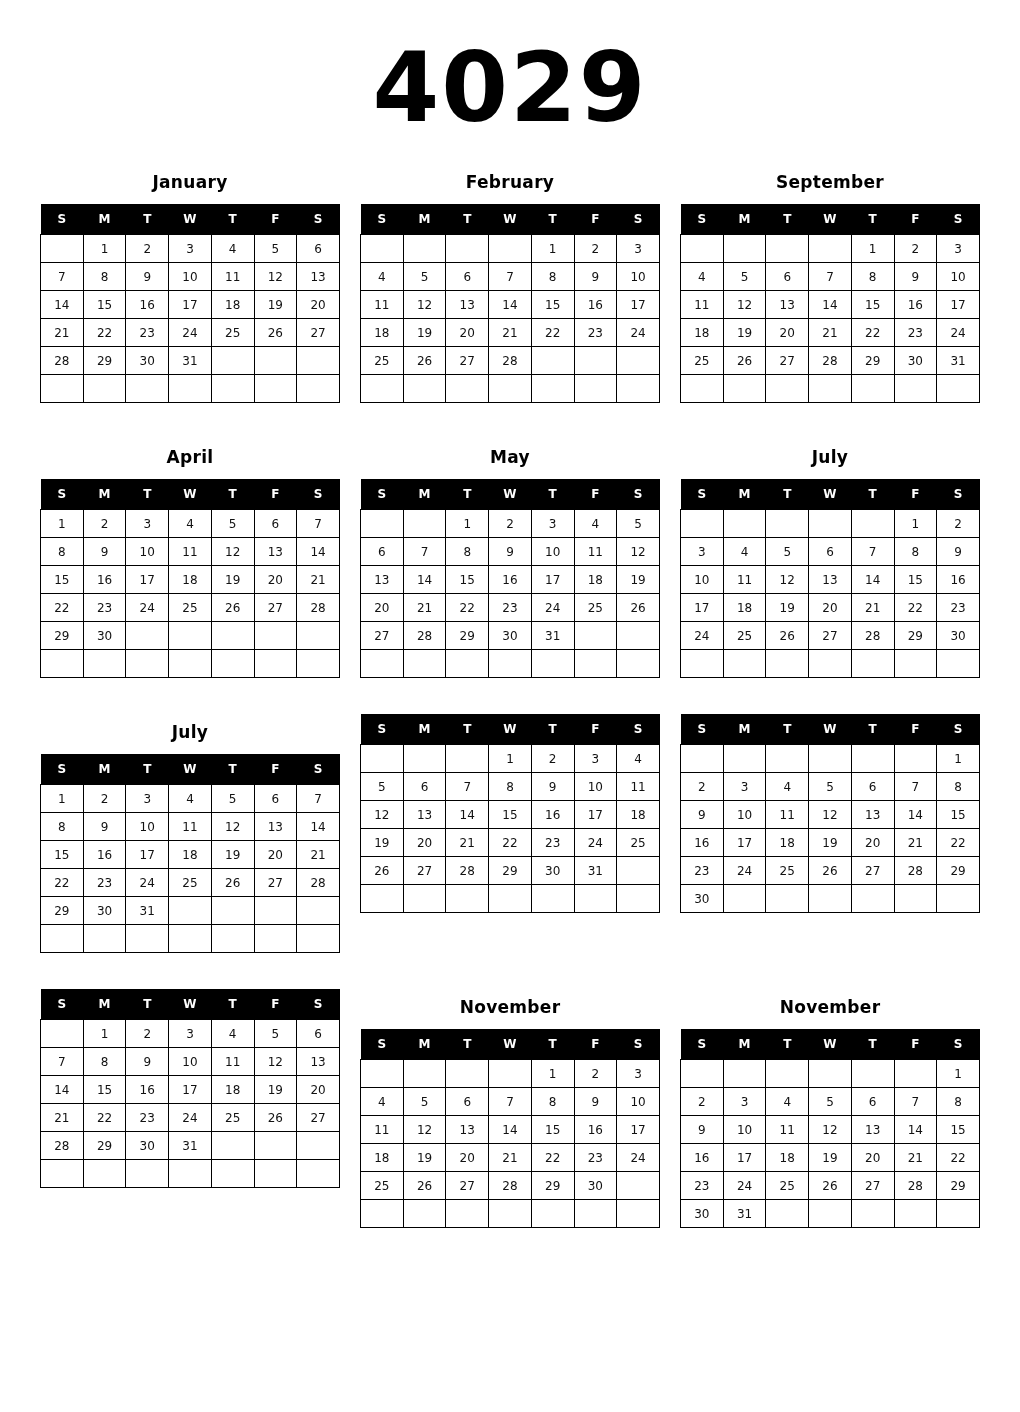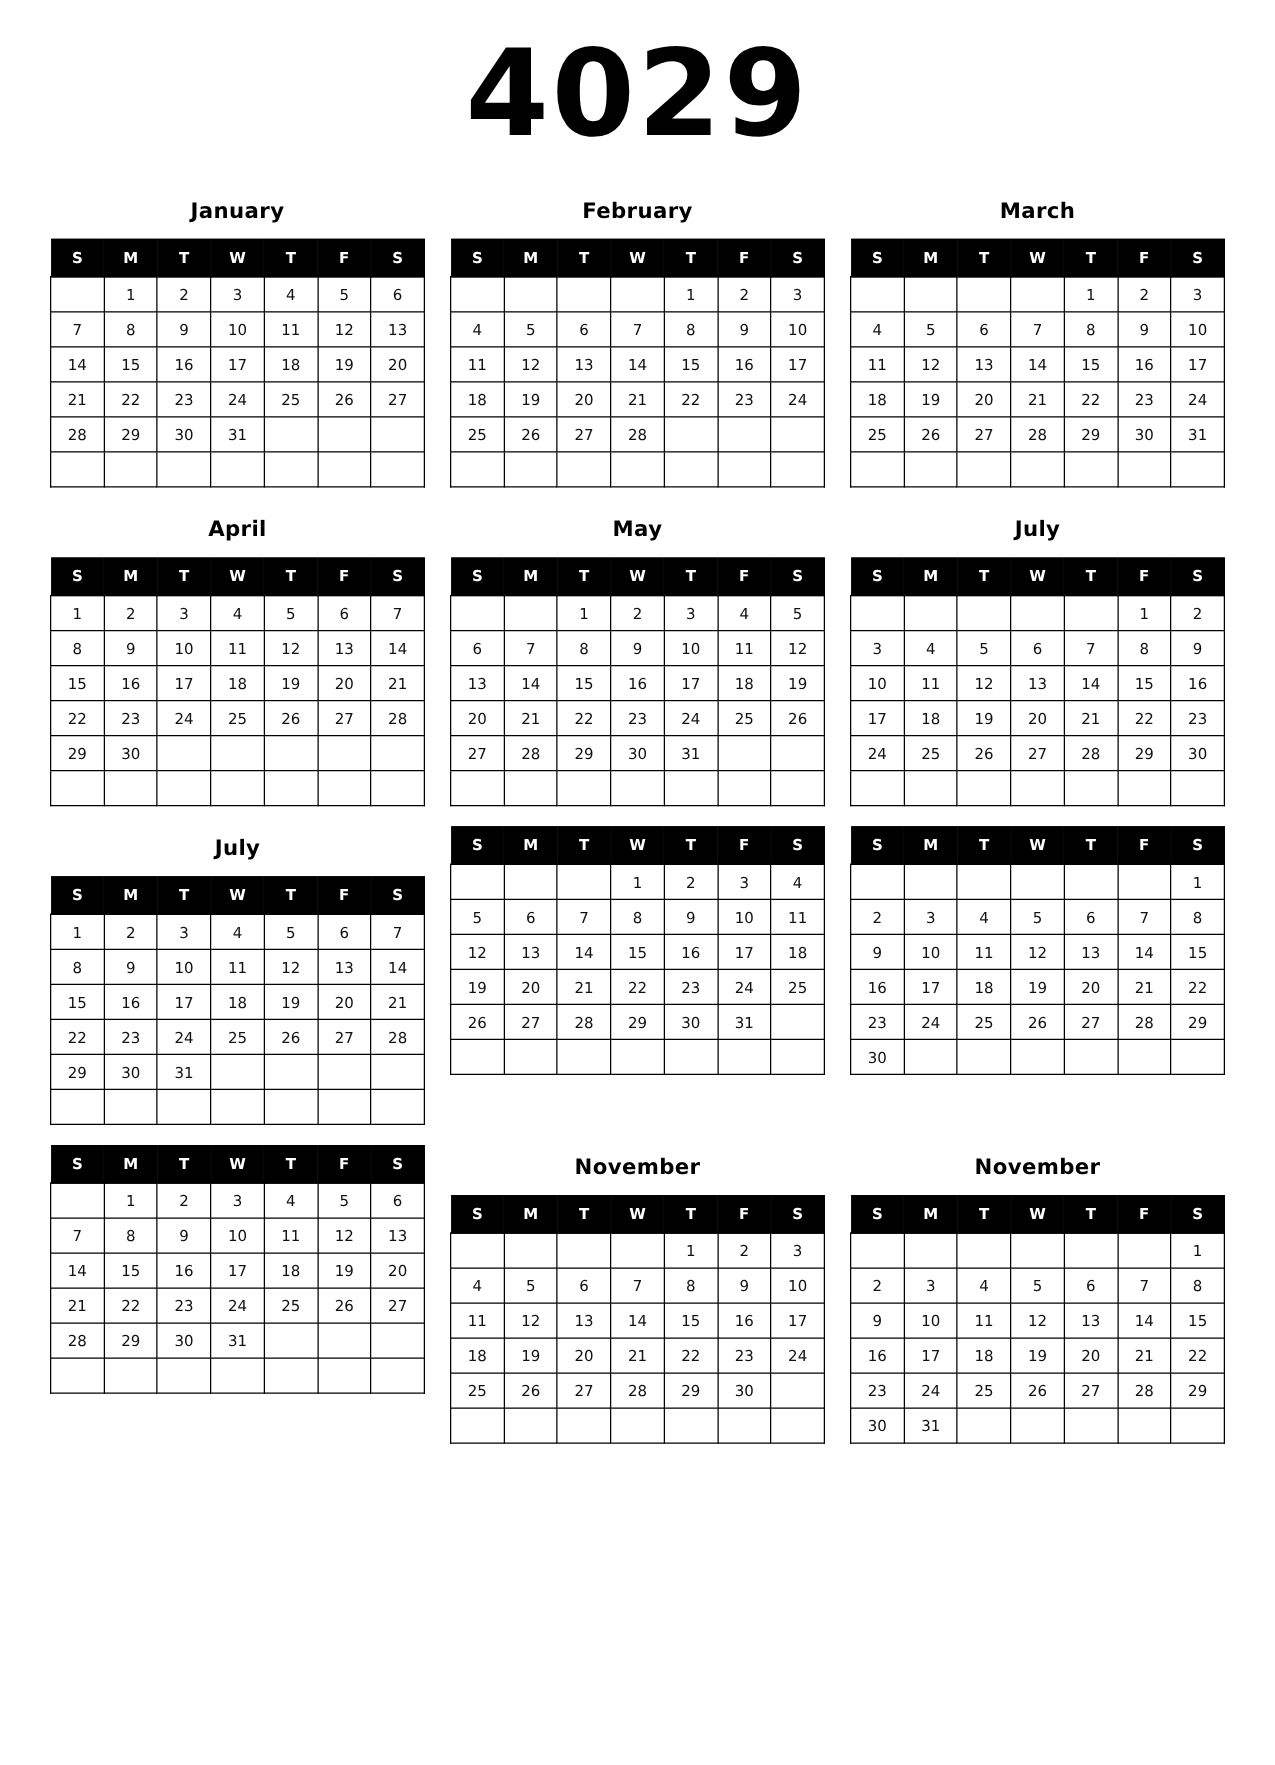--- a/index.html
+++ b/index.html
@@ -19,31 +19,32 @@
     height: 1412px;
     position: relative;
     box-sizing: border-box;
   }
   .year-title {
     text-align: center;
     font-size: 96px;
     font-weight: bold;
     letter-spacing: 2px;
     line-height: 1;
-    padding-top: 27px;
+    padding-top: 40px;
     padding-bottom: 10px;
     font-family: "DejaVu Sans", sans-serif;
   }
   .months-grid {
     display: grid;
     grid-template-columns: repeat(3, 300px);
     column-gap: 20px;
     row-gap: 0px;
     justify-content: center;
     padding-top: 18px;
+    gap: 20px;
   }
   .month {
     width: 300px;
     margin-bottom: 16px;
   }
   .month-name {
     text-align: center;
     font-size: 17px;
     font-weight: bold;
     padding: 8px 0 12px 0;
@@ -222,21 +223,21 @@
               <td></td>
               <td></td>
               <td></td>
               <td></td>
               <td></td>
             </tr>
           </tbody>
         </table>
       </div>
       <div class="month">
-        <div class="month-name">March</div>
+        <div class="month-name">September</div>
         <table class="cal">
           <thead>
             <tr class="dow-head-row">
               <th>S</th>
               <th>M</th>
               <th>T</th>
               <th>W</th>
               <th>T</th>
               <th>F</th>
               <th>S</th>

